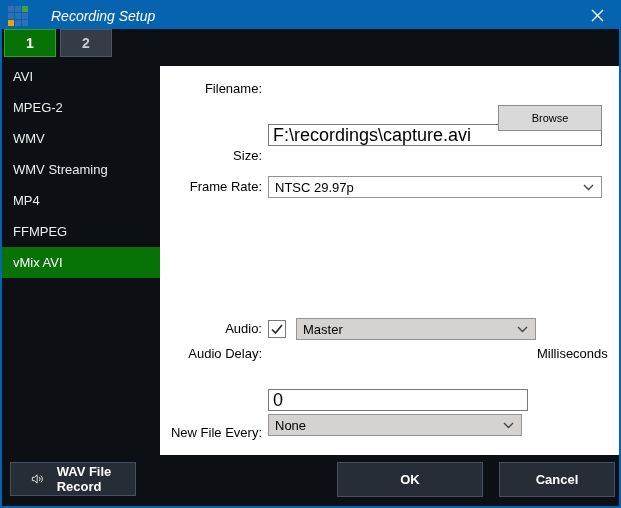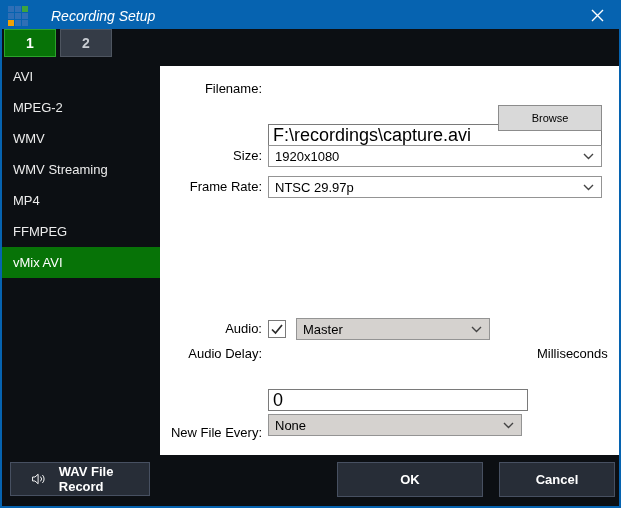--- a/index.html
+++ b/index.html
@@ -117,21 +117,21 @@
   
   .dark-btn {
     position:absolute;
     background:var(--dark-btn-bg);
     border:1px solid var(--dark-btn-border);
     color:var(--text-light);
     font-size:13px; font-weight:bold;
     display:flex; align-items:center; justify-content:center;
     cursor:default;
   }
-  .wav-btn   { left:8px;   top:460px; width:140px; height:34px; gap:12px;padding-left:20px; }
+  .wav-btn   { left:8px;   top:460px; width:126px; height:34px; gap:12px;padding-left:20px; }
   .ok-btn    { left:335px; top:460px; width:146px; height:35px; }
   .cancel-btn{ left:497px; top:460px; width:116px; height:35px; }
 </style>
 </head>
 <body>
 
 <div class="window">
 
   <div class="titlebar">
     <div class="app-icon">
@@ -169,42 +169,36 @@
     </div>
 
   <div class="main-panel">
 
     <div class="form-label" style="top:12px">Filename:</div>
     <input class="text-input" style="left: 108px; top: 12px; width: 334px;" value="F:\recordings\capture.avi">
 
     <div class="browse-btn">Browse</div>
 
     <div class="form-label" style="top:79px">Size:</div>
-    <div class="combo white" style="left:108px; top:79px; width:334px">
-      <span>1920x1080</span>
-      <svg width="11" height="7" viewBox="0 0 11 7">
-        <path d="M1 1 L5.5 5.5 L10 1" stroke="#444" stroke-width="1.4" fill="none"></path>
-      </svg>
-    </div>
 
     <div class="form-label" style="top:110px">Frame Rate:</div>
     <div class="combo white" style="left:108px; top:110px; width:334px">
       <span>NTSC 29.97p</span>
       <svg width="11" height="7" viewBox="0 0 11 7">
         <path d="M1 1 L5.5 5.5 L10 1" stroke="#444" stroke-width="1.4" fill="none"></path>
       </svg>
     </div>
 
     <div class="form-label" style="top:252px">Audio:</div>
     <div class="checkbox checked">
       <svg width="12" height="11" viewBox="0 0 12 11">
         <path d="M1 5.5 L4.5 9 L11 1" stroke="#2b2b2b" stroke-width="1.7" fill="none"></path>
       </svg>
     </div>
-    <div class="combo gray" style="left:136px; top:252px; width:194px">
+    <div class="combo gray" style="left:136px; top:252px; width:240px">
       <span>Master</span>
       <svg width="11" height="7" viewBox="0 0 11 7">
         <path d="M1 1 L5.5 5.5 L10 1" stroke="#444" stroke-width="1.4" fill="none"></path>
       </svg>
     </div>
 
     <div class="form-label" style="top:277px">Audio Delay:</div>
     <input class="text-input" style="left: 108px; top: 277px; width: 260px;" value="0">
     <div class="unit-label" style="top:277px">Milliseconds</div>
 

